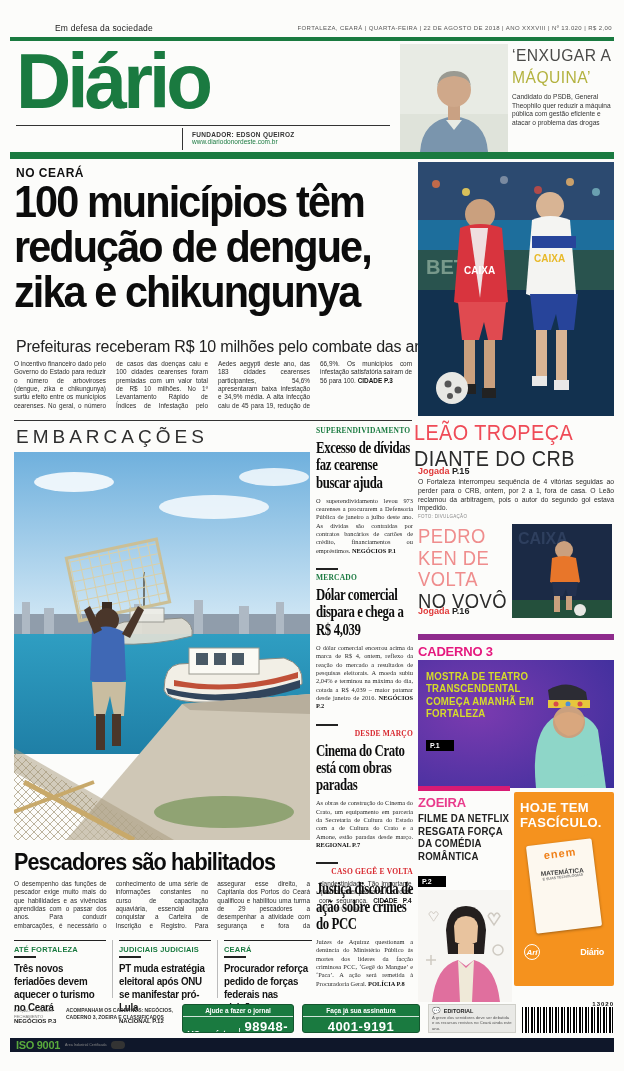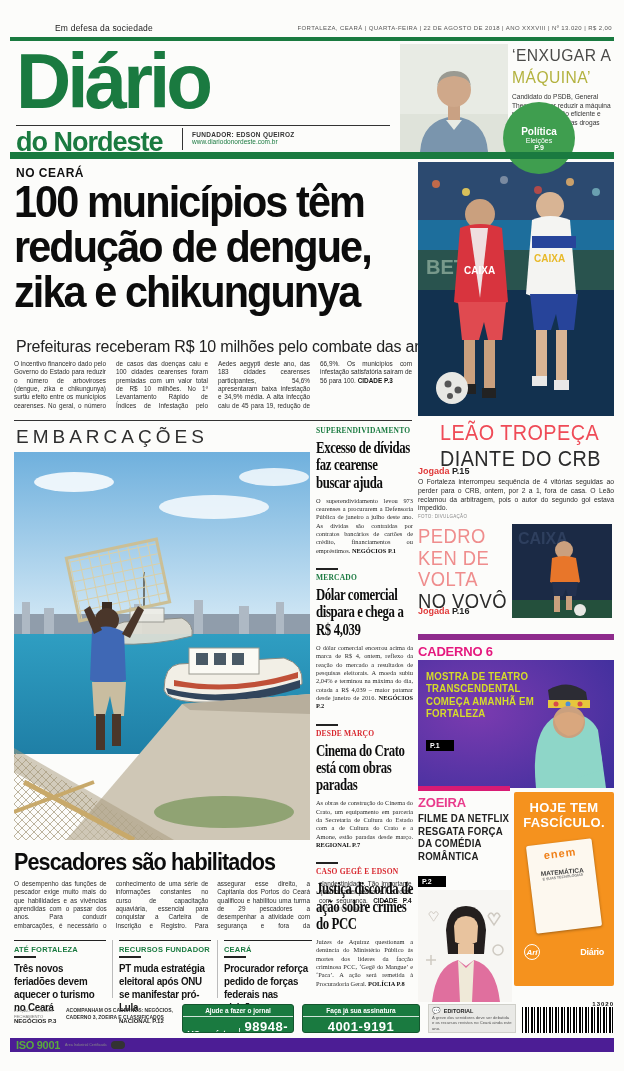--- a/index.html
+++ b/index.html
@@ -48,21 +48,21 @@
   .mini { border-top:1px solid #222; padding-top:4px; }
   .mini .mk { font-size:7.5px; font-weight:900; color:#1a7a40; letter-spacing:.2px; }
   .mini .kline { width:22px; height:2px; background:#222; margin:2px 0 4px; }
   .mini .mh { font-size:11.5px; font-weight:700; line-height:1.12; color:#141414; letter-spacing:-.3px;
               transform:scaleX(.85); transform-origin:0 0; width:118%; }
   .mini .mp { font-size:6px; font-weight:900; color:#222; margin-top:4px; }
 
   .mid-story { margin-bottom:13px;font-family:Liberation Serif, serif; }
   .mid-story .kline { width:22px; height:2px; background:#222; margin-bottom:3px; }
   .mid-k { font-size:7.5px; font-weight:900; letter-spacing:.2px; }
-  .mid-k.green { color:#1a7a40; } .mid-k.red { color:#d8272e; }
+  .mid-k.green { color:#1a7a40; } .mid-k.red { color:#d8272e;text-align:right; }
   .mid-h { font-size:16px; font-weight:900; line-height:1.08; color:#0d0d0d; letter-spacing:-.5px;
            transform:scaleX(.8); transform-origin:0 0; width:125%; margin:4px 0 6px; }
   .mid-b { font-size:6.4px; line-height:1.3; color:#2b2b2b; text-align:justify; }
 
   
   .sp-h1 { font-size:22px; font-weight:500; letter-spacing:.5px; color:#ef4b57;
            transform:scaleX(.9); transform-origin:0 0; white-space:nowrap; }
   .sp-h2 { font-size:22px; font-weight:500; letter-spacing:.5px; color:#2b2b2b;
            transform:scaleX(.9); transform-origin:0 0; white-space:nowrap; }
   .jog { font-size:9px; }
@@ -75,21 +75,21 @@
   .cad3-label { font-size:13px; font-weight:900; color:#e5187e; letter-spacing:-.2px; }
   .promo-text { font-size:10.5px; font-weight:800; line-height:1.18; color:#d6dc29; letter-spacing:.2px;
                 transform:scaleX(.92); transform-origin:0 0; width:130px; }
   .page-badge { display:inline-block; background:#000; color:#fff; font-size:7px; font-weight:bold;
                 padding:2px 14px 2px 4px; }
   .zo-label { font-size:13px; font-weight:900; color:#e93a8c; letter-spacing:-.2px; }
   .zo-text { font-size:10.5px; font-weight:700; line-height:1.2; color:#222; letter-spacing:.2px;
              transform:scaleX(.92); transform-origin:0 0; width:102px; }
 
   .ad-box { background:#f5921e; border-radius:2px; }
-  .ad-l1 { font-size:13px; font-weight:900; color:#fff; text-align:center; letter-spacing:.3px; }
+  .ad-l1 { font-size:13px; font-weight:900; color:#fff; letter-spacing:.3px; }
   .booklet { background:#fdf8ef; border-radius:2px; box-shadow:0 1px 3px rgba(0,0,0,.35);
              transform:rotate(-7deg); padding:5px 3px; text-align:center; }
   .bk-brand { font-size:11px; font-weight:900; color:#f08019; letter-spacing:1px; }
   .bk-title { font-size:6.5px; font-weight:900; color:#444; margin-top:9px; transform:rotate(2deg); }
   .bk-sub { font-size:3.6px; font-weight:700; color:#777; }
   .ad-logos { display:flex; justify-content:space-between; align-items:center; }
   .ad-logo1 { font-size:8px; font-weight:900; color:#fff; font-style:italic; border:1px solid #fff; border-radius:50%;
               width:16px; height:16px; display:flex; align-items:center; justify-content:center; }
   .ad-logo2 { font-size:9px; font-weight:900; color:#fff; letter-spacing:-.3px; }
 
@@ -100,37 +100,36 @@
   .pill .ph { font-size:6.5px; font-weight:bold; text-align:center; padding:2px 0; border-bottom:1px solid rgba(255,255,255,.8); }
   .pill .pb { display:flex; align-items:center; justify-content:center; gap:5px; padding:2px 4px; }
   .vc { font-style:italic; font-weight:900; font-size:9px; }
   .phone { font-size:13px; font-weight:900; letter-spacing:.5px; }
   .pill .sep { width:1px; height:12px; background:rgba(255,255,255,.8); }
   .edi-box { background:#e9e9e6; border:1px solid #cfcfc9; padding:2px 3px; }
   .edi-t { font-size:5.5px; font-weight:900; color:#222; }
   .edi-b { font-size:4.2px; color:#555; line-height:1.3; }
   .barcode { background:repeating-linear-gradient(90deg,#000 0 1px,#fff 1px 3px,#000 3px 5px,#fff 5px 6px); }
   .bc-num { font-size:6px; font-weight:bold; color:#111; text-align:right; letter-spacing:1px; }
-  .iso-bar { background:#4c1d95; display:flex; align-items:center; gap:5px; padding:0 6px; }
+  .iso-bar { background:#0f172a; display:flex; align-items:center; gap:5px; padding:0 6px; }
   .iso-t { font-size:11px; font-weight:900; color:#5aaa3c; letter-spacing:-.3px; }
   .iso-s { font-size:3.6px; color:#888; line-height:1.2; }
   .iso-dot { width:14px; height:8px; background:#333; border-radius:4px; }
 </style>
 </head>
 <body>
 
 <div id="page">
 
   <div class="abs tagline" style="left:55px; top:23px;">Em defesa da sociedade</div>
   <div class="abs dateline" style="right:12px; top:25px; width:330px;">FORTALEZA, CEARÁ | QUARTA-FEIRA | 22 DE AGOSTO DE 2018 | ANO XXXVIII | Nº 13.020 | R$ 2,00</div>
   <div class="abs rule-green" style="left:10px; top:37px; width:604px; height:4px;"></div>
 
   <div class="abs masthead-title" style="left:16px; top:46px;">Diário</div>
   <div class="abs thin-dark" style="left:16px; top:125px; width:374px; height:1px;"></div>
-  <div class="abs masthead-sub" style="left:16px; top:127px;">do Nordeste</div>
   <div class="abs thin-dark" style="left:182px; top:128px; width:1px; height:22px;"></div>
   <div class="abs" style="left:192px; top:131px;">
     <div class="founder-l1">FUNDADOR: EDSON QUEIROZ</div>
     <div class="founder-l2">www.diariodonordeste.com.br</div>
   </div>
 
   <div class="abs" style="left:400px; top:44px; width:108px; height:108px;">
     <svg width="108" height="108" viewBox="0 0 108 108">
       <rect width="108" height="108" fill="#e8ebe4"></rect>
       <rect y="70" width="108" height="38" fill="#dfe3da"></rect>
@@ -138,25 +137,20 @@
       <path d="M48 60 h12 v16 h-12 z" fill="#c9a183"></path>
       <circle cx="54" cy="46" r="17" fill="#cfa88a"></circle>
       <path d="M37 44 Q38 27 54 27 Q70 27 71 44 Q70 33 54 32 Q38 33 37 44 Z" fill="#9a9a92"></path>
       <path d="M46 76 l8 10 8 -10 z" fill="#e8ebe4"></path>
     </svg>
   </div>
   <div class="abs" style="left:512px; top:46px; width:104px;">
     <div class="quote1">‘ENXUGAR A</div>
     <div class="quote2" style="margin-top:2px;">MÁQUINA’</div>
     <div class="quote-body" style="margin-top:5px; width:102px;">Candidato do PSDB, General Theophilo quer reduzir a máquina pública com gestão eficiente e atacar o problema das drogas</div>
-  </div>
-  <div class="abs pol-badge" style="left:503px; top:102px; z-index:1;">
-    <div class="b1">Política</div>
-    <div class="b2">Eleições</div>
-    <div class="b3">P.9</div>
   </div>
   <div class="abs rule-green" style="left:10px; top:152px; width:604px; height:7px; z-index:2;"></div>
 
   <div class="abs kicker-black" style="left:16px; top:166px;">NO CEARÁ</div>
   <div class="abs" style="left:14px; top:180px;">
     <div class="lead-headline">100 municípios têm</div>
     <div class="lead-headline">redução de dengue,</div>
     <div class="lead-headline">zika e chikungunya</div>
   </div>
   <div class="abs lead-subhead" style="left:16px; top:338px;">Prefeituras receberam R$ 10 milhões pelo combate das arboviroses</div>
@@ -246,21 +240,21 @@
   </div>
 
   <div class="abs mini" style="left:14px; top:940px; width:92px;">
     <div class="mk">ATÉ FORTALEZA</div>
     <div class="kline"></div>
     <div class="mh">Três novos feriadões devem aquecer o turismo no Ceará</div>
     <div class="mp">NEGÓCIOS P.3</div>
   </div>
   <div class="abs thin-gray" style="left:112px; top:940px; width:1px; height:58px;"></div>
   <div class="abs mini" style="left:119px; top:940px; width:92px;">
-    <div class="mk">RECURSOS FUNDADOR</div>
+    <div class="mk">JUDICIAIS JUDICIAIS</div>
     <div class="kline"></div>
     <div class="mh">PT muda estratégia eleitoral após ONU se manifestar pró-Lula</div>
     <div class="mp">NACIONAL P.12</div>
   </div>
   <div class="abs thin-gray" style="left:217px; top:940px; width:1px; height:58px;"></div>
   <div class="abs mini" style="left:224px; top:940px; width:88px;">
     <div class="mk">CEARÁ</div>
     <div class="kline"></div>
     <div class="mh">Procurador reforça pedido de forças federais nas eleições</div>
     <div class="mp">POLÍTICA P.10</div>
@@ -288,21 +282,21 @@
       <div class="kline"></div>
       <div class="mid-k red">DESDE MARÇO</div>
       <div class="mid-h">Cinema do Crato está com obras paradas</div>
       <div class="mid-b">
         <span>As obras de construção do Cinema do Crato, um equipamento em parceria da Secretaria de Cultura do Estado com a de Cultura do Crato e a Amone, estão paradas desde março.</span>
         <span class="sec-page">REGIONAL P.7</span>
       </div>
     </div>
     <div class="mid-story">
       <div class="kline"></div>
-      <div class="mid-k red">CASO GEGÊ E EDSON</div>
+      <div class="mid-k red">CASO GEGÊ E VOLTA</div>
       <div class="mid-h">Justiça discorda de ação sobre crimes do PCC</div>
       <div class="mid-b">
         <span>Juízes de Aquiraz questionam a denúncia do Ministério Público às mortes dos líderes da facção criminosa PCC, ‘Gegê do Mangue’ e ‘Paca’. A ação será remetida à Procuradoria Geral.</span>
         <span class="sec-page">POLÍCIA P.8</span>
       </div>
     </div>
   </div>
 
   <div class="abs" style="left:418px; top:162px; width:196px; height:254px;">
     <svg width="196" height="254" viewBox="0 0 196 254">
@@ -342,21 +336,21 @@
         <rect x="138" y="168" width="11" height="54" fill="#d8b494"></rect>
         <rect x="114" y="214" width="15" height="10" fill="#e8e8e8"></rect>
         <rect x="136" y="218" width="15" height="10" fill="#e8e8e8"></rect>
       </g>
       <circle cx="34" cy="226" r="16" fill="#e8e8e4"></circle>
       <circle cx="30" cy="222" r="3.5" fill="#555"></circle>
         <circle cx="40" cy="228" r="3.5" fill="#555"></circle>
         <circle cx="32" cy="234" r="3" fill="#555"></circle>
     </svg>
   </div>
-  <div class="abs" style="left:440px; top:420px;">
+  <div class="abs" style="left:414px; top:420px;">
     <div class="sp-h1">LEÃO TROPEÇA</div>
     <div class="sp-h2">DIANTE DO CRB</div>
   </div>
   <div class="abs jog" style="left:418px; top:466px;">
     <span class="t">Jogada</span>
     <span class="p">P.15</span>
   </div>
   <div class="abs sp-body" style="left:418px; top:478px; width:196px;">O Fortaleza interrompeu sequência de 4 vitórias seguidas ao perder para o CRB, ontem, por 2 a 1, fora de casa. O Leão reclamou da arbitragem, pois o autor do segundo gol estava impedido.</div>
   <div class="abs credit" style="left:418px; top:514px;">FOTO: DIVULGAÇÃO</div>
 
@@ -378,21 +372,21 @@
       <rect x="54" y="72" width="6" height="14" fill="#caa07e"></rect>
       <circle cx="68" cy="86" r="6" fill="#e8e8e4"></circle>
     </svg>
   </div>
   <div class="abs jog" style="left:418px; top:606px;">
     <span class="t">Jogada</span>
     <span class="p">P.16</span>
   </div>
 
   <div class="abs" style="left:418px; top:634px; width:196px; height:6px; background:#8e2b8c;"></div>
-  <div class="abs cad3-label" style="left:418px; top:644px;">CADERNO 6</div>
+  <div class="abs cad3-label" style="left:418px; top:644px;">CADERNO 3</div>
   <div class="abs" style="left:418px; top:660px; width:196px; height:128px;">
     <svg width="196" height="128" viewBox="0 0 196 128">
       <defs>
         <radialGradient id="glow" cx=".3" cy=".4" r=".9">
           <stop offset="0" stop-color="#7b3bb0"></stop>
             <stop offset="1" stop-color="#3c2f9c"></stop>
         </radialGradient>
       </defs>
       <rect width="196" height="128" fill="url(#glow)"></rect>
       <path d="M118 128 Q112 70 138 56 Q168 48 180 70 L188 128 Z" fill="#8ed6c8"></path>

